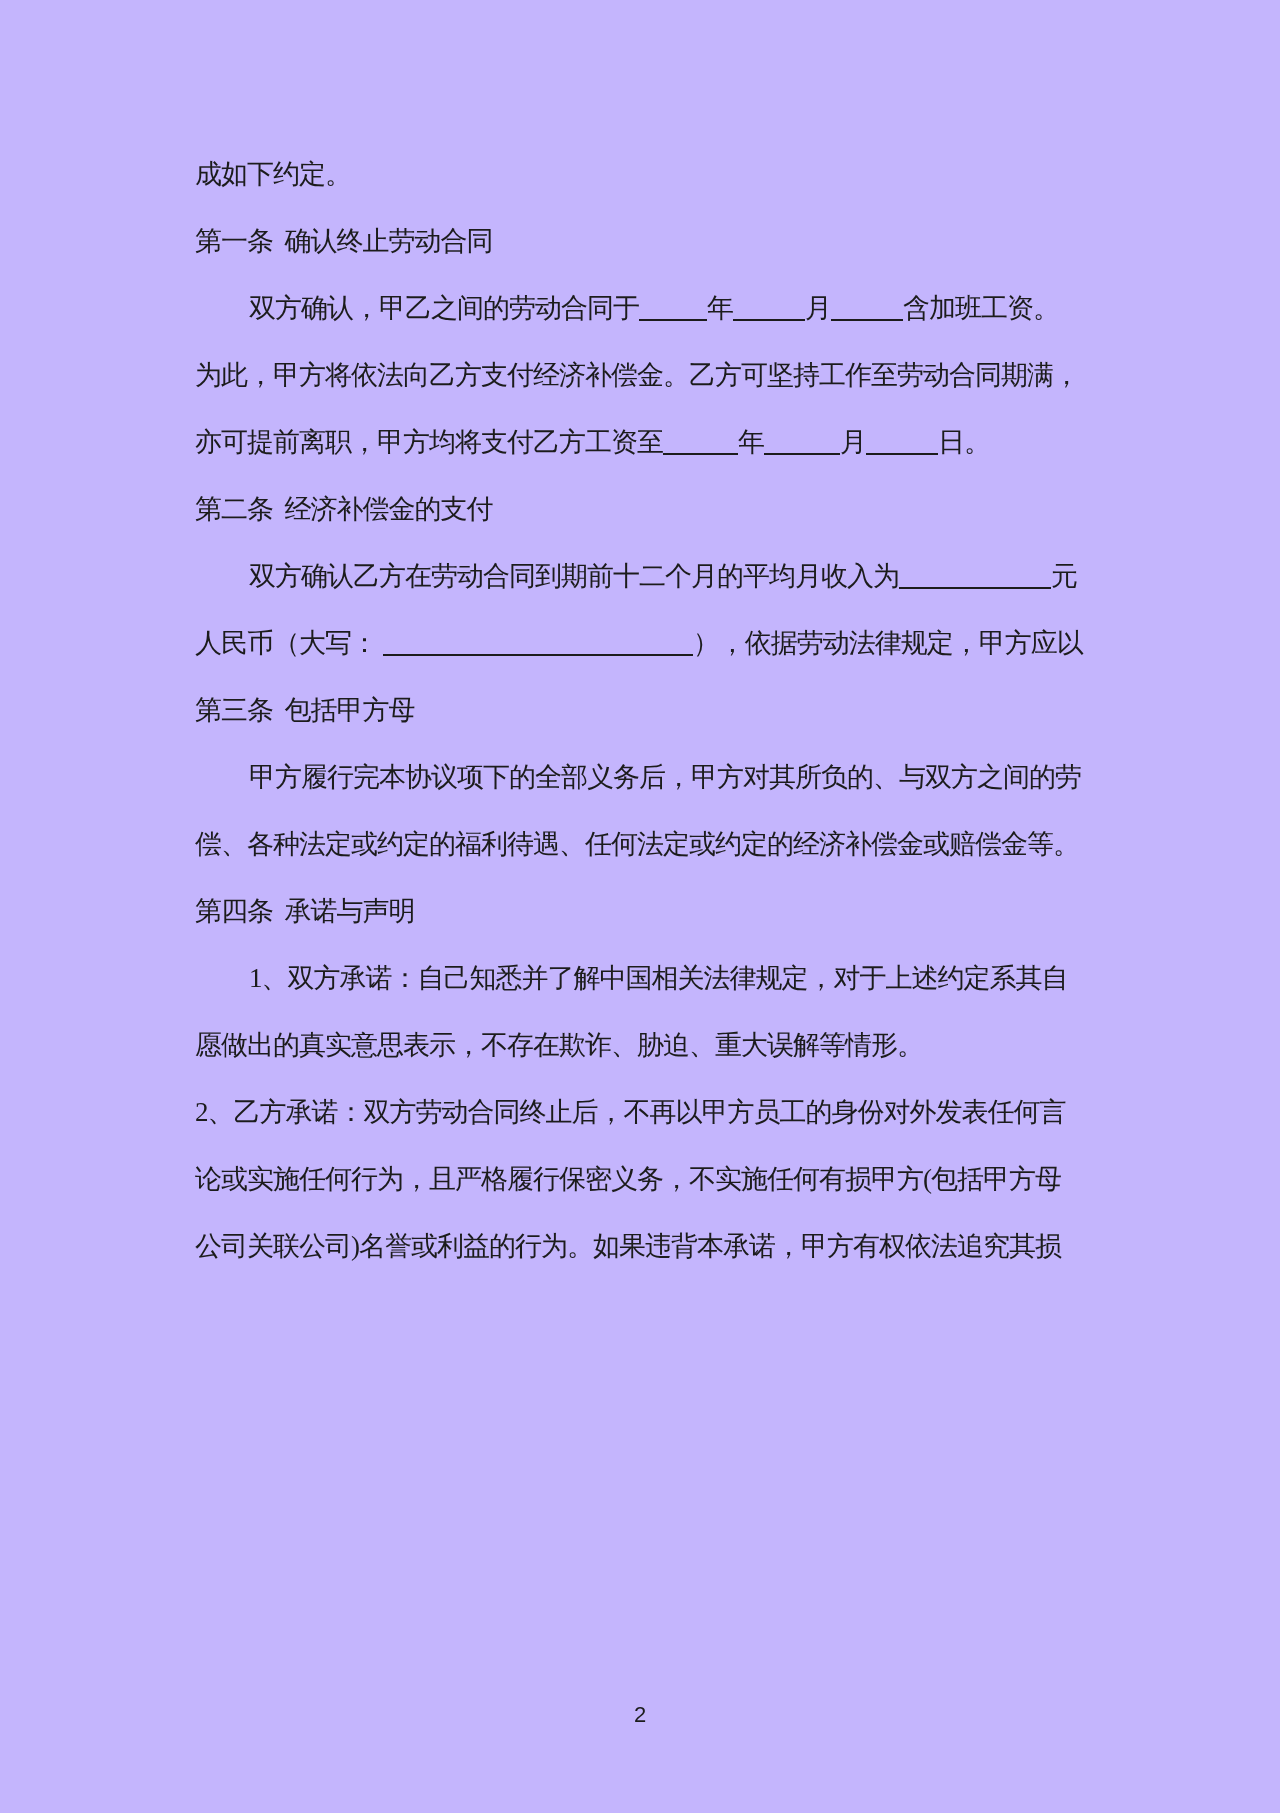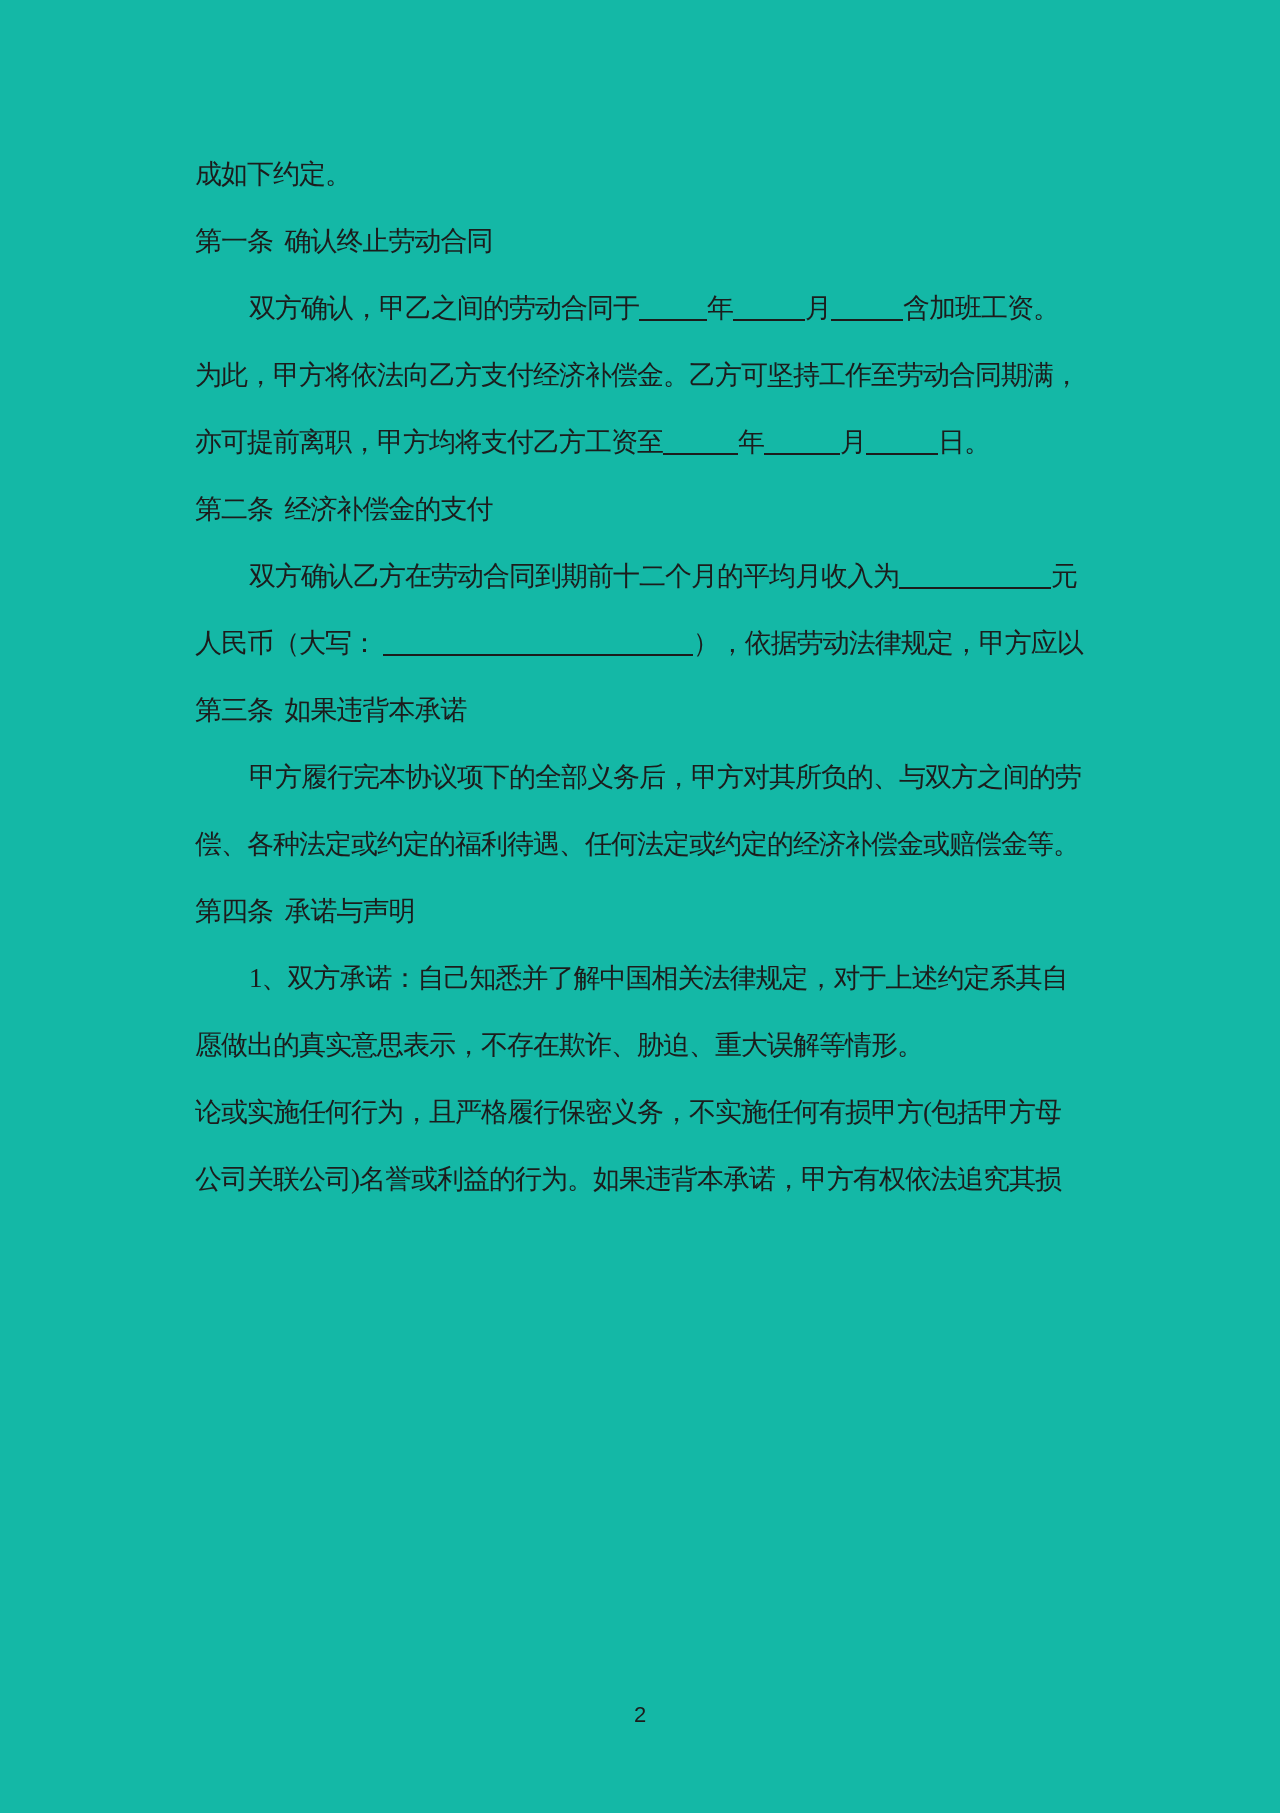--- a/index.html
+++ b/index.html
@@ -4,21 +4,21 @@
 <style>
   html, body {
     margin: 0;
     padding: 0;
     background: #ffffff;
   }
   .page {
     position: relative;
     width: 1280px;
     height: 1813px;
-    background: #14b8a6;
+    background: #c4b5fd;
     font-family: "Liberation Serif", "DejaVu Serif", serif;
     color: #1c1c1c;
     overflow: hidden;
   }
   .doc-body {
     position: absolute;
     left: 195px;
     top: 141px;
     width: 920px;
   }
@@ -58,23 +58,24 @@
 <div class="page">
   <div class="doc-body" id="doc-lines">
       <div class="doc-line"><span>成如下约定。</span></div>
       <div class="doc-line"><span>第一条  确认终止劳动合同</span></div>
       <div class="doc-line indent"><span>双方确认，甲乙之间的劳动合同于</span><span class="blank-field" style="width: 68px;"></span><span>年</span><span class="blank-field" style="width: 72px;"></span><span>月</span><span class="blank-field" style="width: 72px;"></span><span>含加班工资。</span></div>
       <div class="doc-line"><span>为此，甲方将依法向乙方支付经济补偿金。乙方可坚持工作至劳动合同期满，</span></div>
       <div class="doc-line"><span>亦可提前离职，甲方均将支付乙方工资至</span><span class="blank-field" style="width: 75px;"></span><span>年</span><span class="blank-field" style="width: 76px;"></span><span>月</span><span class="blank-field" style="width: 72px;"></span><span>日。</span></div>
       <div class="doc-line"><span>第二条  经济补偿金的支付</span></div>
       <div class="doc-line indent"><span>双方确认乙方在劳动合同到期前十二个月的平均月收入为</span><span class="blank-field" style="width: 152px;"></span><span>元</span></div>
       <div class="doc-line"><span>人民币（大写： </span><span class="blank-field" style="width: 310px;"></span><span>），依据劳动法律规定，甲方应以</span></div>
-      <div class="doc-line"><span>第三条  如果违背本承诺</span></div>
+      <div class="doc-line"><span>第三条  包括甲方母</span></div>
       <div class="doc-line indent"><span>甲方履行完本协议项下的全部义务后，甲方对其所负的、与双方之间的劳</span></div>
       <div class="doc-line"><span>偿、各种法定或约定的福利待遇、任何法定或约定的经济补偿金或赔偿金等。</span></div>
       <div class="doc-line"><span>第四条  承诺与声明</span></div>
       <div class="doc-line indent"><span>1、双方承诺：自己知悉并了解中国相关法律规定，对于上述约定系其自</span></div>
       <div class="doc-line"><span>愿做出的真实意思表示，不存在欺诈、胁迫、重大误解等情形。</span></div>
+      <div class="doc-line"><span>2、乙方承诺：双方劳动合同终止后，不再以甲方员工的身份对外发表任何言</span></div>
       <div class="doc-line"><span>论或实施任何行为，且严格履行保密义务，不实施任何有损甲方(包括甲方母</span></div>
       <div class="doc-line"><span>公司关联公司)名誉或利益的行为。如果违背本承诺，甲方有权依法追究其损</span></div>
     </div>
   <div class="page-number">2</div>
 </div>
 
 </body></html>

